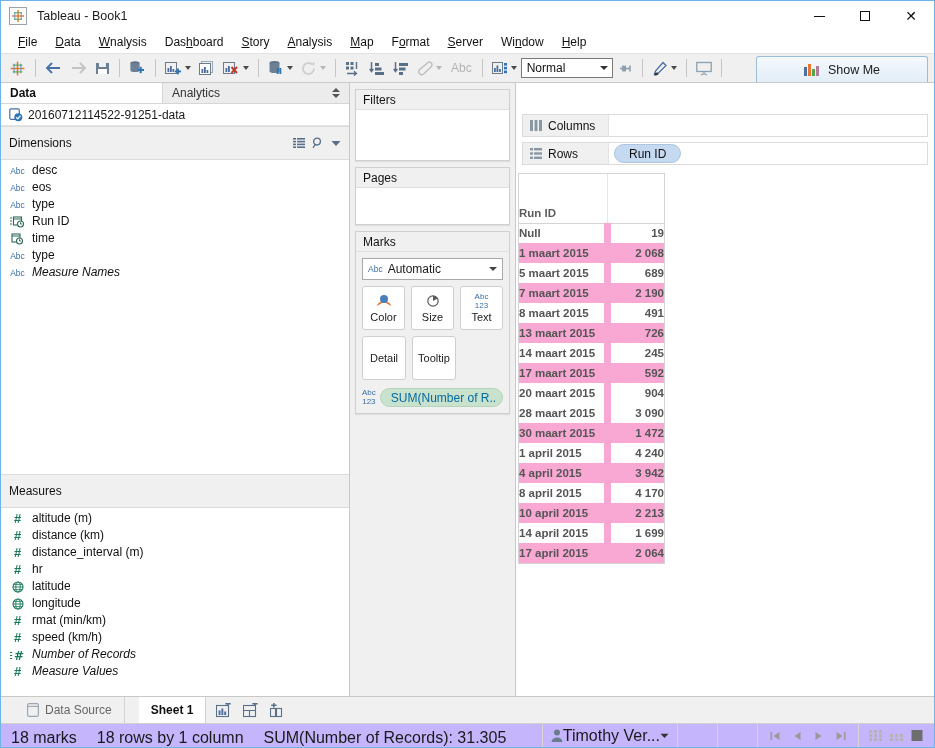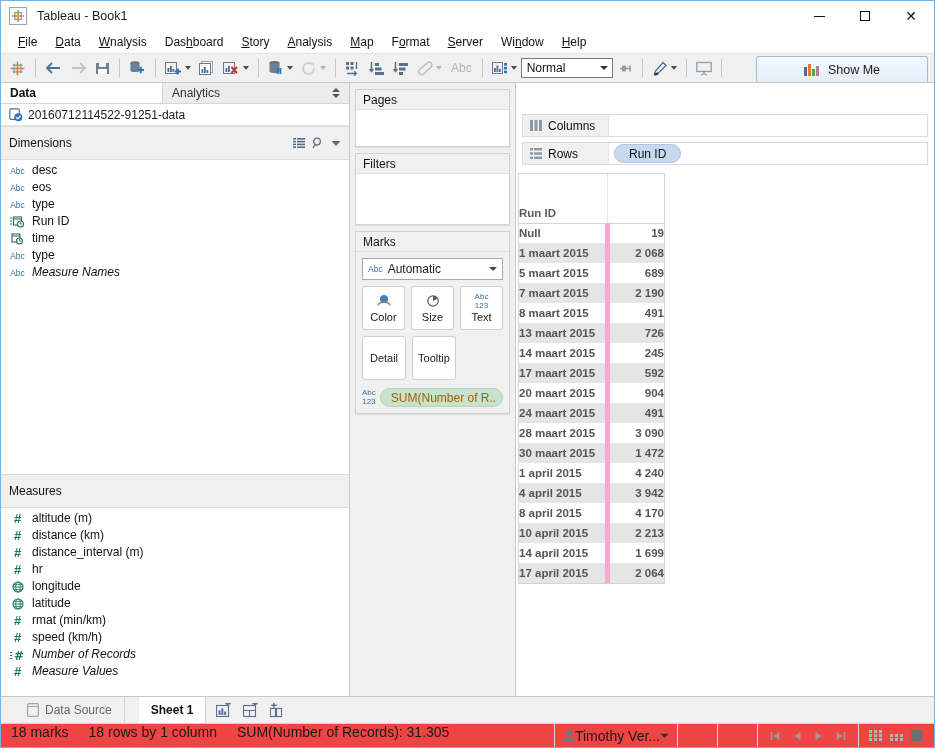--- a/index.html
+++ b/index.html
@@ -182,21 +182,21 @@
     width:44px; height:44px; background:#fff; border:1px solid #cfcfcf; border-radius:3px;
     display:flex; flex-direction:column; align-items:center; justify-content:center; gap:1px;
     font-size:11px; color:#222;
   }
   .markbtn .lbl { font-size:11px; }
   .abc123 { color:#3a6ea5; font-size:8px; line-height:8.5px; text-align:center; }
   .pillrow { display:flex; align-items:center; gap:4px; margin-top:2px; }
   .pill-green {
     background:#c9e2cd; border:1px solid #b4d4ba; border-radius:10px;
     height:19px; display:flex; align-items:center; padding:0 10px;
-    font-size:12px; color:#a16207; white-space:nowrap; overflow:hidden;
+    font-size:12px; color:#0369a1; white-space:nowrap; overflow:hidden;
   }
 
   
   .rightcol { flex:1; display:flex; flex-direction:column; background:#ffffff; min-width:0; }
   .shelves { padding:6px 6px 0 6px; display:flex; flex-direction:column; gap:5px; background:#fff;margin-top:25px;}
   .shelf {
     height:23px; display:flex; align-items:center;
     border:1px solid #dcdcdc; background:#ffffff;
   }
   .shelf-label {
@@ -223,45 +223,45 @@
   .hdr-spacer-row td { height:30px; border-bottom:none; }
   .colhdr-row td {
     height:19px; color:#5c5c5c; font-weight:bold; font-size:11.5px;
     padding:0 5px; border-bottom:1px solid #d4d4d4;
   }
   .colhdr-row td.hsep { border-right:1px solid #e6e6e6; }
   .drow td {
     height:20px; font-size:11.5px; color:#555; font-weight:bold;
     padding:0 6px; white-space:nowrap;
   }
-  .drow td.lbl { border-right:5px solid #f9a8d4; }
+  .drow td.lbl { border-right:7px solid #f9a8d4; }
   .drow td.val { text-align:right; }
-  .drow.alt td { background:#e5e5e5; }
+  .drow.alt td { background:#f9a8d4; }
 
   
   .tabbar {
     height:27px; min-height:27px;
     background:#f0f0f0;
     border-top:1px solid #c8c8c8;
     display:flex; align-items:stretch;
   }
   .btab {
     display:flex; align-items:center; gap:6px; padding:0 12px;
     font-size:12px; color:#666; border-right:1px solid #d2d2d2;margin-left:14px;
   }
   .btab.active { background:#ffffff; color:#111; font-weight:bold; }
   .btab-icons { display:flex; align-items:center; gap:10px; padding:0 10px; }
 
   
   .statusbar {
     height:24px; min-height:24px;
-    background:#ef4444;
+    background:#c4b5fd;
     border-top:1px solid #d2d2d2;
-    display:flex; align-items:flex-start;
-    font-size:14px; color:#1a1a1a;
+    display:flex; align-items:flex-end;
+    font-size:16px; color:#1a1a1a;
   }
   .sb-seg { padding:0 10px; }
   .sb-user { display:flex; align-items:center; padding:0 8px; border-left:1px solid #d6d6d6; border-right:1px solid #d6d6d6; height:100%; }
   .sb-empty { width:40px; height:100%; border-right:1px solid #d6d6d6; }
   .sb-nav { display:flex; align-items:center; gap:12px; padding:0 12px; border-right:1px solid #d6d6d6; height:100%; color:#9a9a9a;}
   .sb-views { display:flex; align-items:center; gap:8px; padding:0 10px; height:100%; }
   .vw { width:13px; height:11px; }
 </style>
 </head>
 <body>
@@ -640,31 +640,31 @@
           <span class="fname">hr</span>
         </div>
         <div class="field">
           <span class="ic-wrap">
             <svg width="12" height="12" viewBox="0 0 12 12">
               <circle cx="6" cy="6" r="5" fill="none" stroke="#1b7a5a" stroke-width="1.1"></circle>
               <ellipse cx="6" cy="6" rx="2.2" ry="5" fill="none" stroke="#1b7a5a" stroke-width="0.9"></ellipse>
               <path d="M1 6 H11 M1.9 3.3 H10.1 M1.9 8.7 H10.1" stroke="#1b7a5a" stroke-width="0.9"></path>
             </svg>
           </span>
-          <span class="fname">longitude</span>
+          <span class="fname">latitude</span>
         </div>
         <div class="field">
           <span class="ic-wrap">
             <svg width="12" height="12" viewBox="0 0 12 12">
               <circle cx="6" cy="6" r="5" fill="none" stroke="#1b7a5a" stroke-width="1.1"></circle>
               <ellipse cx="6" cy="6" rx="2.2" ry="5" fill="none" stroke="#1b7a5a" stroke-width="0.9"></ellipse>
               <path d="M1 6 H11 M1.9 3.3 H10.1 M1.9 8.7 H10.1" stroke="#1b7a5a" stroke-width="0.9"></path>
             </svg>
           </span>
-          <span class="fname">latitude</span>
+          <span class="fname">longitude</span>
         </div>
         <div class="field">
           <span class="ic-hash">#</span>
           <span class="fname">rmat (min/km)</span>
         </div>
         <div class="field">
           <span class="ic-hash">#</span>
           <span class="fname">speed (km/h)</span>
         </div>
         <div class="field italic">
@@ -679,27 +679,27 @@
         <div class="field italic">
           <span class="ic-hash">#</span>
           <span class="fname">Measure Values</span>
         </div>
       </div>
       <div style="height:16px"></div>
     </div>
 
     <div class="midcol">
 
+      <div class="card filters">
+        <div class="card-hdr">Filters</div>
+        <div class="card-body"></div>
+      </div>
+
       <div class="card pages">
         <div class="card-hdr">Pages</div>
-        <div class="card-body"></div>
-      </div>
-
-      <div class="card filters">
-        <div class="card-hdr">Filters</div>
         <div class="card-body"></div>
       </div>
 
       <div class="card marks">
         <div class="card-hdr">Marks</div>
         <div class="marks-body">
 
           <div class="mark-type">
             <span class="ic-abc" style="width:auto">Abc</span>
             <span>Automatic</span>
@@ -838,24 +838,20 @@
               <td class="val">245</td>
             </tr>
             <tr class="drow alt">
               <td class="lbl">17 maart 2015</td>
               <td class="val">592</td>
             </tr>
             <tr class="drow">
               <td class="lbl">20 maart 2015</td>
               <td class="val">904</td>
             </tr>
-            <tr class="drow alt">
-              <td class="lbl">24 maart 2015</td>
-              <td class="val">491</td>
-            </tr>
             <tr class="drow">
               <td class="lbl">28 maart 2015</td>
               <td class="val">3 090</td>
             </tr>
             <tr class="drow alt">
               <td class="lbl">30 maart 2015</td>
               <td class="val">1 472</td>
             </tr>
             <tr class="drow">
               <td class="lbl">1 april 2015</td>

